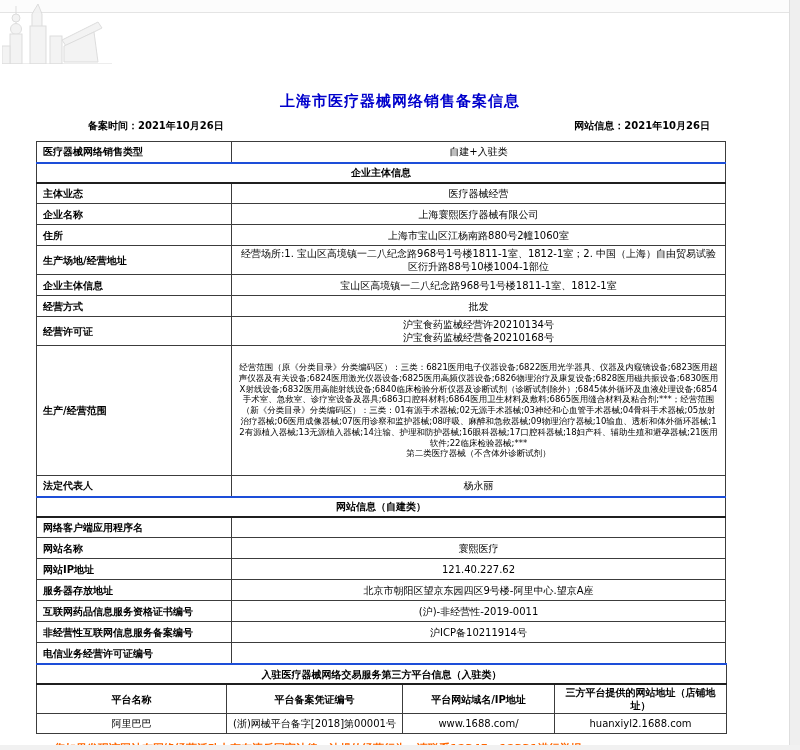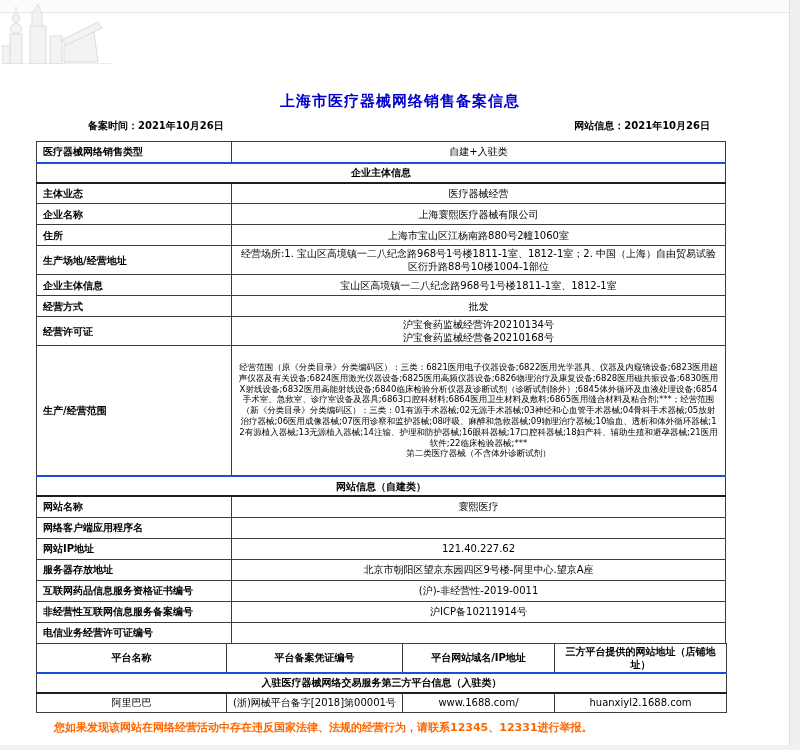--- a/index.html
+++ b/index.html
@@ -114,30 +114,34 @@
         <tr class="field">
           <td class="label-cell">经营许可证</td>
           <td class="value-cell">沪宝食药监械经营许20210134号
 沪宝食药监械经营备20210168号</td>
         </tr>
         <tr class="field scope">
           <td class="label-cell">生产/经营范围</td>
           <td class="value-cell">经营范围（原《分类目录》分类编码区）：三类：6821医用电子仪器设备;6822医用光学器具、仪器及内窥镜设备;6823医用超声仪器及有关设备;6824医用激光仪器设备;6825医用高频仪器设备;6826物理治疗及康复设备;6828医用磁共振设备;6830医用X射线设备;6832医用高能射线设备;6840临床检验分析仪器及诊断试剂（诊断试剂除外）;6845体外循环及血液处理设备;6854手术室、急救室、诊疗室设备及器具;6863口腔科材料;6864医用卫生材料及敷料;6865医用缝合材料及粘合剂;***；经营范围（新《分类目录》分类编码区）：三类：01有源手术器械;02无源手术器械;03神经和心血管手术器械;04骨科手术器械;05放射治疗器械;06医用成像器械;07医用诊察和监护器械;08呼吸、麻醉和急救器械;09物理治疗器械;10输血、透析和体外循环器械;12有源植入器械;13无源植入器械;14注输、护理和防护器械;16眼科器械;17口腔科器械;18妇产科、辅助生殖和避孕器械;21医用软件;22临床检验器械;***
 第二类医疗器械（不含体外诊断试剂）</td>
         </tr>
+        <tr class="field">
+          <td class="label-cell">法定代表人</td>
+          <td class="value-cell">杨永丽</td>
+        </tr>
         <tr>
           <td colspan="2" class="section-cell">网站信息（自建类）</td>
         </tr>
         <tr class="field">
+          <td class="label-cell">网络客户端应用程序名</td>
+          <td class="value-cell"></td>
+        </tr>
+        <tr class="field">
           <td class="label-cell">网站名称</td>
           <td class="value-cell">寰熙医疗</td>
-        </tr>
-        <tr class="field">
-          <td class="label-cell">网络客户端应用程序名</td>
-          <td class="value-cell"></td>
         </tr>
         <tr class="field">
           <td class="label-cell">网站IP地址</td>
           <td class="value-cell">121.40.227.62</td>
         </tr>
         <tr class="field">
           <td class="label-cell">服务器存放地址</td>
           <td class="value-cell">北京市朝阳区望京东园四区9号楼-阿里中心.望京A座</td>
         </tr>
         <tr class="field">
@@ -157,27 +161,27 @@
 
   <table class="platform-table">
     <colgroup>
       <col style="width:190px">
         <col style="width:176px">
         <col style="width:152px">
         <col style="width:172px">
     </colgroup>
     <tbody>
         <tr>
+          <td colspan="4" class="section-cell">入驻医疗器械网络交易服务第三方平台信息（入驻类）</td>
+        </tr>
+        <tr>
           <td class="ph">平台名称</td>
           <td class="ph">平台备案凭证编号</td>
           <td class="ph">平台网站域名/IP地址</td>
           <td class="ph">三方平台提供的网站地址（店铺地址）</td>
-        </tr>
-        <tr>
-          <td colspan="4" class="section-cell">入驻医疗器械网络交易服务第三方平台信息（入驻类）</td>
         </tr>
         <tr class="pdata">
           <td>阿里巴巴</td>
           <td>(浙)网械平台备字[2018]第00001号</td>
           <td>www.1688.com/</td>
           <td>huanxiyl2.1688.com</td>
         </tr>
       </tbody>
   </table>
 </div>

